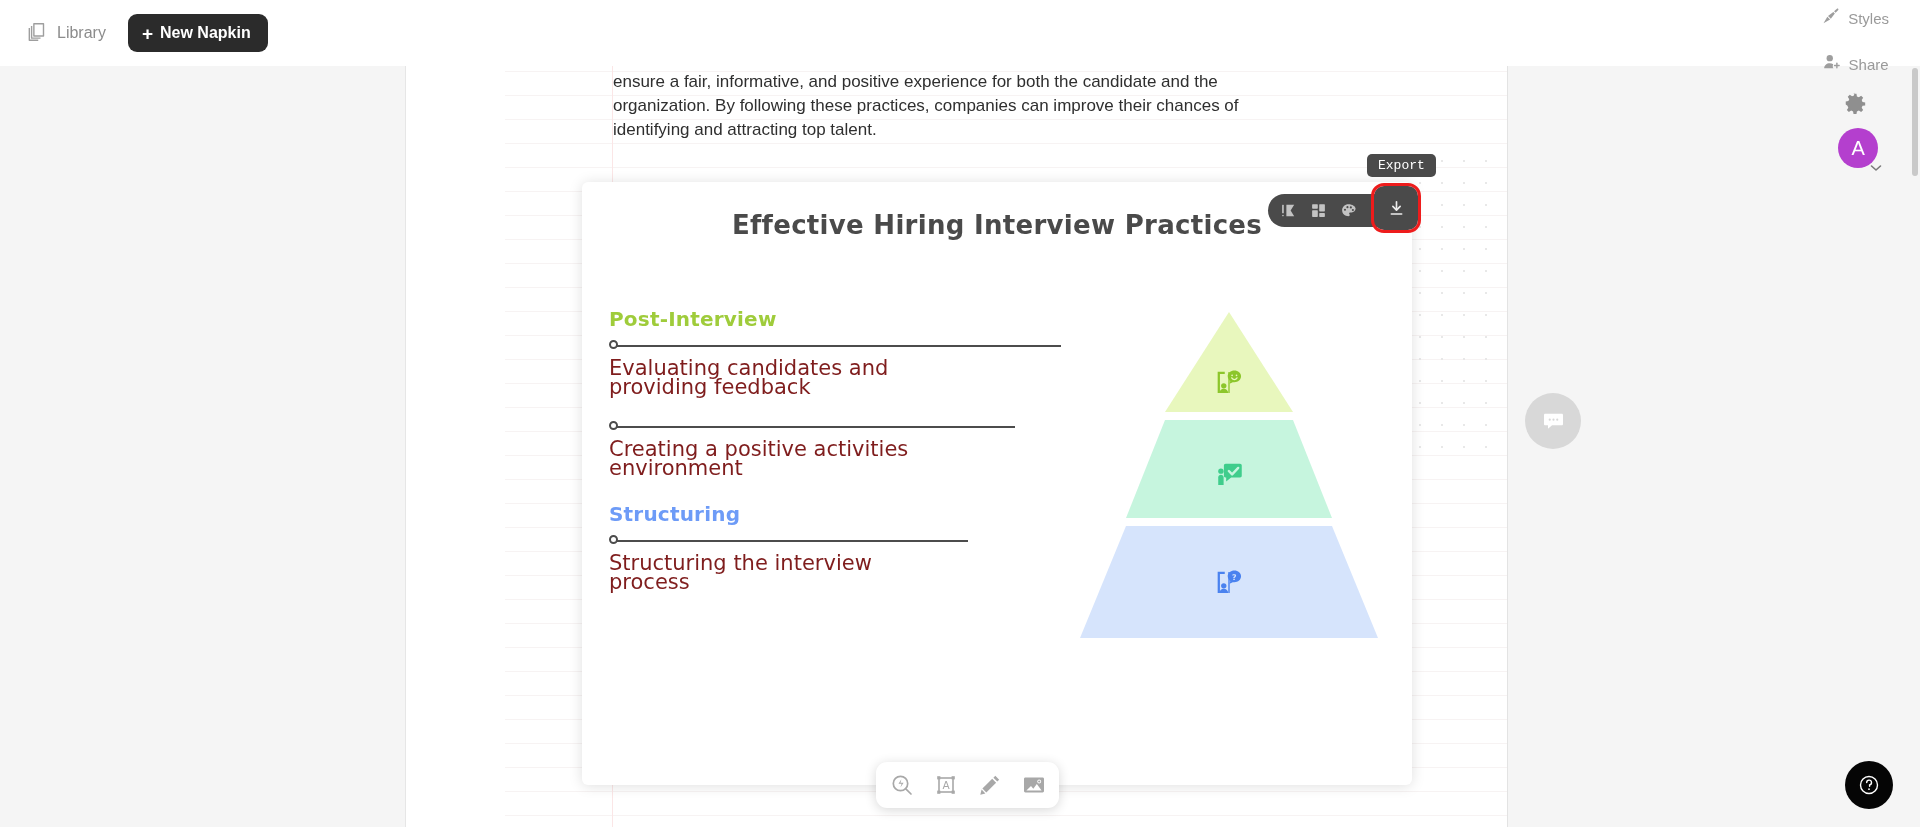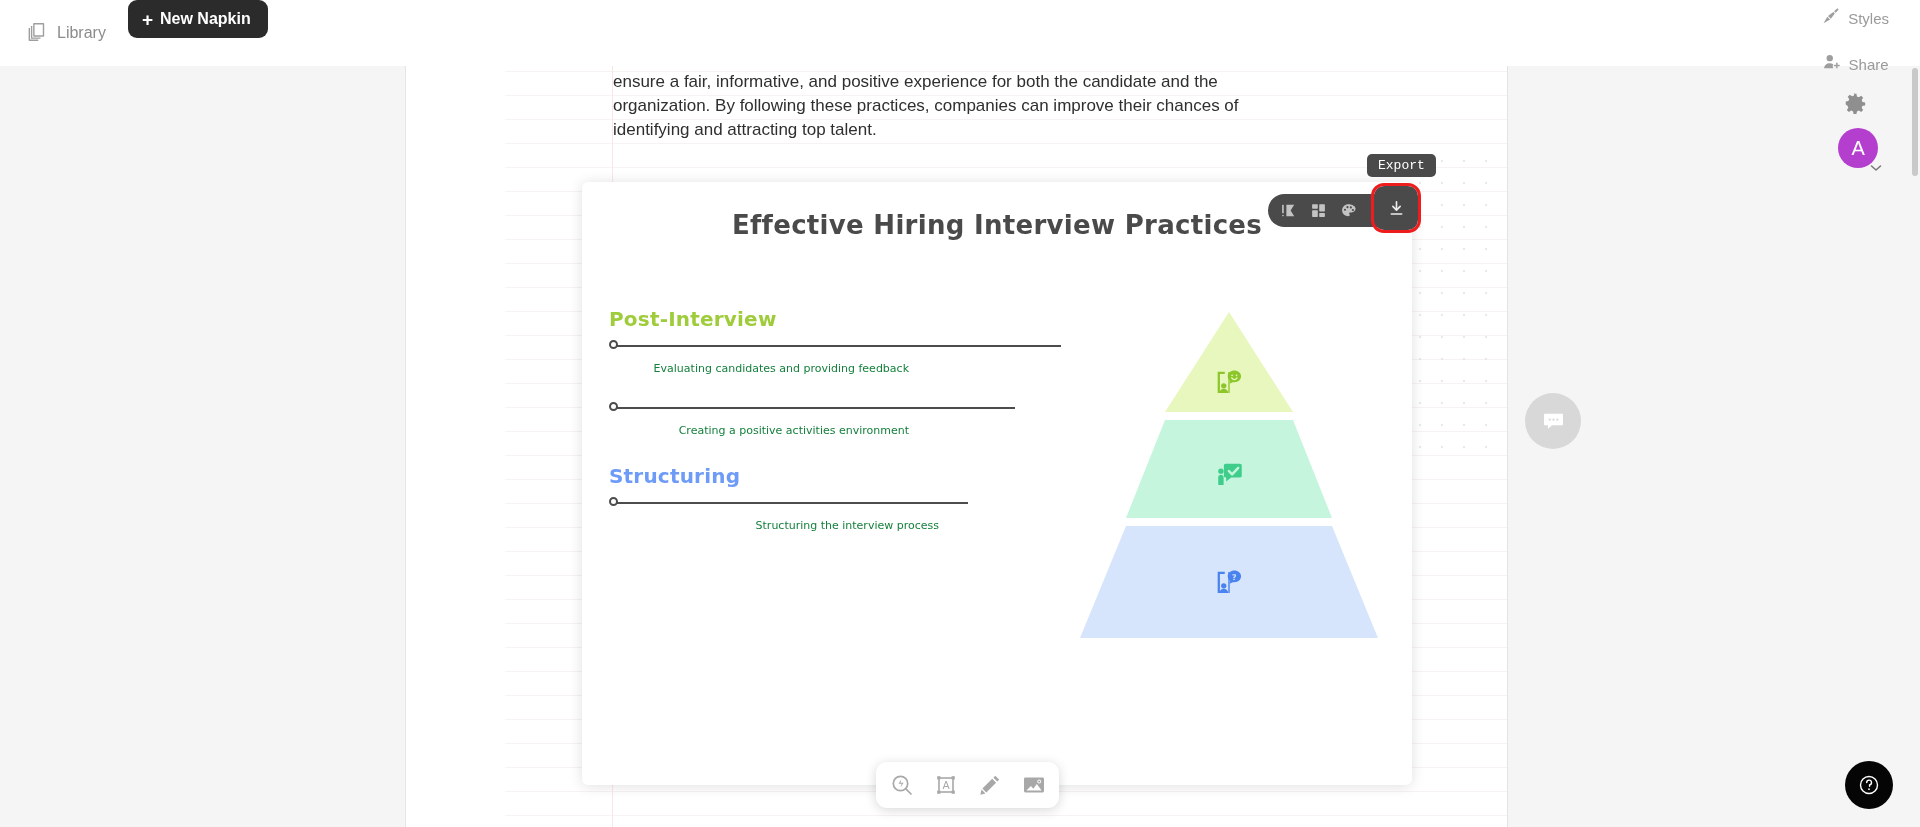--- a/index.html
+++ b/index.html
@@ -12,21 +12,21 @@
 
   
   .topbar {
     position: absolute; top: 0; left: 0;
     width: 1920px; height: 66px;
     background: #ffffff;
     z-index: 40;
   }
   .topbar-left {
     position: absolute; left: 18px; top: 0; height: 66px;
-    display: flex; gap: 14px;
+    display: flex; align-items: center; gap: 14px;
   }
   .library-btn {
     display: flex; align-items: center; gap: 10px;
     padding: 6px 8px; border-radius: 6px; cursor: pointer;
   }
   .library-label { font-size: 16px; color: #8c8c8c; }
   .new-napkin {
     background: #2b2b2b; color: #ffffff;
     border-radius: 9px; height: 38px;
     display: flex; align-items: center; gap: 7px;
@@ -151,23 +151,22 @@
     position: absolute; left: 4px; top: 4.5px;
     height: 2px; background: #4c4c4c;
   }
   .level-rule .dot {
     position: absolute; left: 0; top: 0;
     width: 9px; height: 9px; border-radius: 50%;
     border: 2px solid #4c4c4c; background: #ffffff;
   }
   .level-desc {
     font-family: "DejaVu Sans", sans-serif;
-    font-size: 11px; line-height: 19px; color: #15803d;
+    font-size: 21px; line-height: 19px; color: #7f1d1d;
     max-width: 300px;
-    text-align: right;
   }
 
   
   .pyramid { position: absolute; right: 18px; top: 128px; width: 330px; height: 375px; }
   .tier { position: absolute; left: 0; width: 330px; }
   .tier svg { display: block; overflow: visible; }
   .tier-icon {
     position: absolute; left: 0; width: 330px;
     display: flex; align-items: center; justify-content: center;
   }

